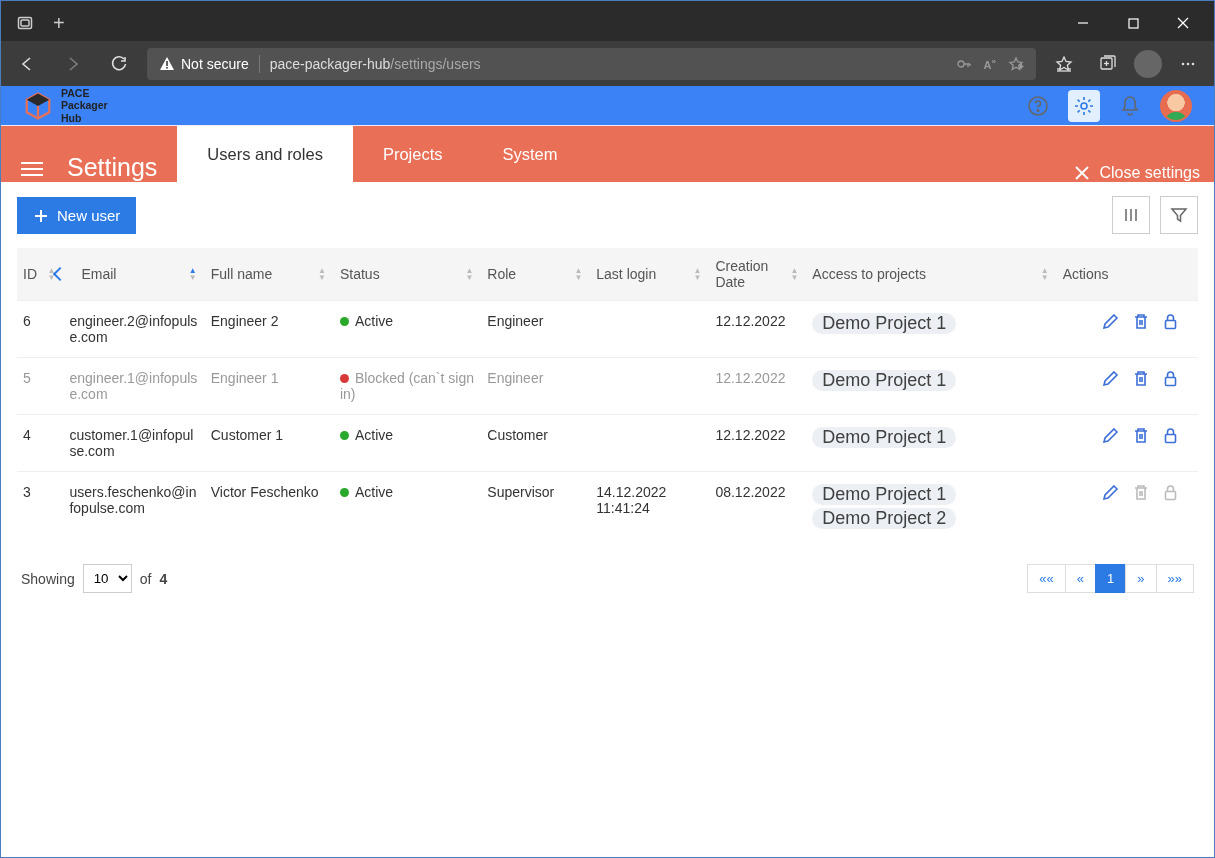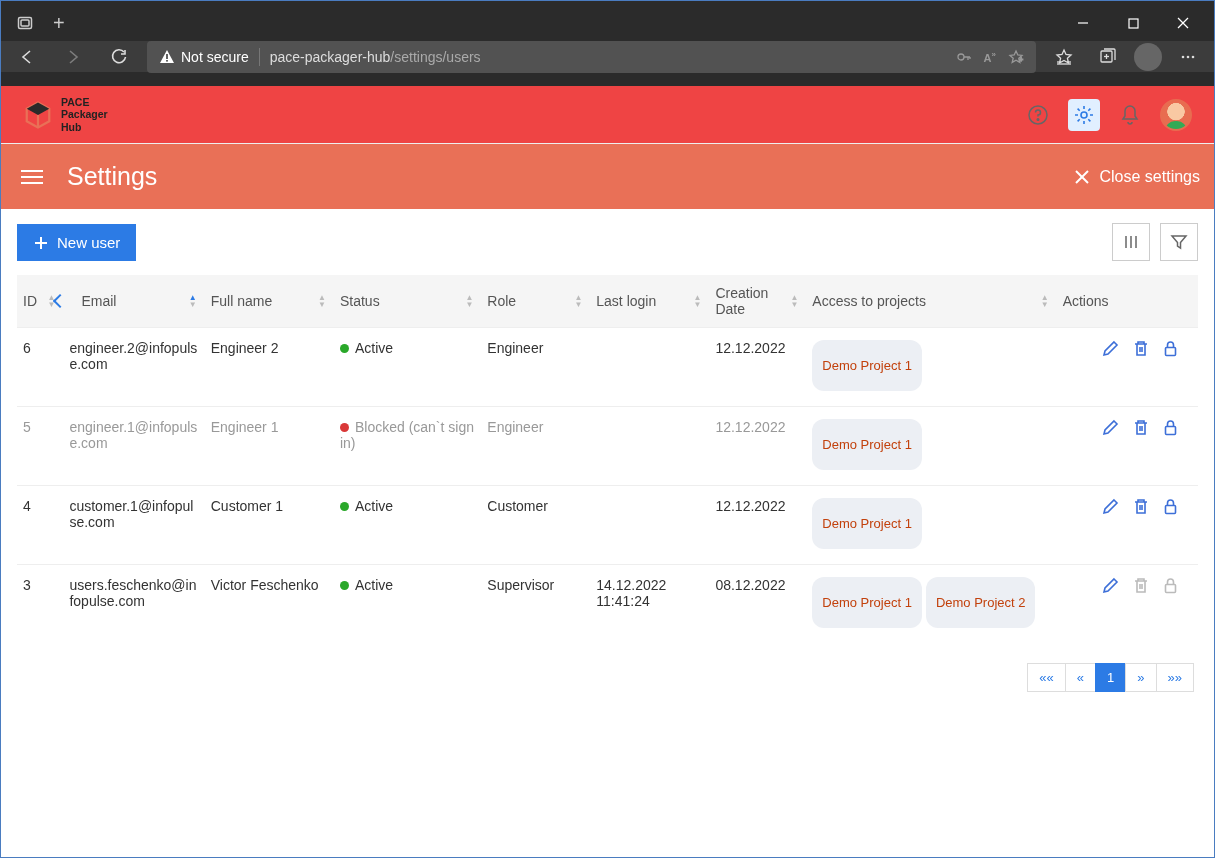--- a/index.html
+++ b/index.html
@@ -9,44 +9,44 @@
 .browser-chrome { background: #2b2b2b; height: 85px; display: flex; flex-direction: column; }
 .tab-bar { display: flex; align-items: center; height: 40px; padding: 4px 8px 0; gap: 4px; }
 .tab-btn { width: 32px; height: 32px; display: flex; align-items: center; justify-content: center; color: #ccc; cursor: pointer; }
 .browser-tab { background: #3c3c3c; border-radius: 6px 6px 0 0; height: 34px; display: flex; align-items: center; padding: 0 10px; gap: 8px; min-width: 230px; color: #e8e8e8; font-size: 12px; }
 .browser-tab svg.favicon { width: 16px; height: 16px; flex-shrink: 0; }
 .tab-close { margin-left: auto; color: #ccc; cursor: pointer; font-size: 16px; }
 .new-tab-btn { color: #ccc; font-size: 20px; font-weight: 300; cursor: pointer; padding: 4px 8px; }
 .window-controls { margin-left: auto; display: flex; gap: 4px; }
 .win-btn { width: 46px; height: 32px; display: flex; align-items: center; justify-content: center; color: #fff; cursor: pointer; }
 
-.nav-bar { height: 31px; display: flex; align-items: center; padding: 0 8px; gap: 10px; background: #3c3c3c; }
+.nav-bar { height: 45px; display: flex; align-items: center; padding: 0 8px; gap: 10px; background: #3c3c3c; }
 .nav-btn { width: 36px; height: 36px; display: flex; align-items: center; justify-content: center; color: #ddd; cursor: pointer; border-radius: 4px; }
 .nav-btn.disabled { opacity: 0.4; }
 .addr-bar { flex: 1; background: #525252; border-radius: 4px; height: 32px; display: flex; align-items: center; padding: 0 12px; gap: 10px; color: #ddd; font-size: 14px; }
 .addr-bar .warn { display: flex; align-items: center; gap: 6px; color: #fff; }
 .addr-sep { width: 1px; height: 18px; background: #777; }
 .addr-url .path { color: #aaa; }
 .addr-right { margin-left: auto; display: flex; gap: 12px; align-items: center; }
 .right-icons { display: flex; gap: 8px; align-items: center; }
 .profile-circle { width: 28px; height: 28px; border-radius: 50%; background: #666; }
 
 
-.app-top { height: 58px; background: #ef4444; border-bottom: 1px solid #eee; display: flex; align-items: center; padding: 16px 22px; gap: 10px; }
+.app-top { height: 40px; background: #3b82f6; border-bottom: 1px solid #eee; display: flex; align-items: center; padding: 16px 22px; gap: 10px; }
 .app-logo-wrap { display: flex; align-items: center; gap: 8px; }
 .app-logo { width: 30px; height: 30px; }
 .app-name { font-size: 10.5px; font-weight: 700; line-height: 1.15; color: #222; }
 .top-right { margin-left: auto; display: flex; align-items: center; gap: 14px; }
 .top-icon { width: 32px; height: 32px; display: flex; align-items: center; justify-content: center; cursor: pointer; border-radius: 4px; color: #555; }
 .top-icon.active { background: #e1efff; color: #2c7be5; }
 .avatar { width: 32px; height: 32px; border-radius: 50%; background: #e86c50 radial-gradient(circle at 50% 38%, #f9c9a3 38%, transparent 40%); border: 2px solid #e86c50; position: relative; overflow: hidden; }
 .avatar::after { content: ""; position: absolute; bottom: -2px; left: 3px; right: 3px; height: 10px; background: #3a5; border-radius: 12px 12px 0 0; }
 
 
-.settings-header { height: 65px; background: #e97057; display: flex; align-items: center; padding: 0 14px 0 14px; color: #fff; }
+.settings-header { height: 56px; background: #e97057; display: flex; align-items: flex-end; padding: 0 14px 0 14px; color: #fff; }
 .menu-btn { display: flex; flex-direction: column; gap: 4px; padding: 6px; cursor: pointer; }
 .menu-btn span { width: 22px; height: 2px; background: #fff; }
 .settings-title { font-size: 25px; font-weight: 400; margin-left: 18px; margin-right: 20px; }
 .tabs { display: flex; align-self: stretch; }
 .tab { padding: 0 30px; display: flex; align-items: center; font-size: 16.5px; cursor: pointer; }
 .tab.active { background: #fff; color: #333; }
 .close-settings { margin-left: auto; display: flex; align-items: center; gap: 10px; font-size: 16px; cursor: pointer; }
 
 
 .content { padding: 14px 16px; }
@@ -60,21 +60,21 @@
 thead th { background: #f5f5f5; color: #555; text-align: left; font-weight: 400; font-size: 14px; padding: 10px 6px; position: relative; }
 th .sort-icons { position: absolute; right: 8px; top: 50%; transform: translateY(-50%); display: flex; flex-direction: column; color: #bbb; font-size: 8px; line-height: 7px; cursor: pointer; }
 th.sort-asc .sort-icons .up { color: #2c7be5; }
 th.email-col { padding-left: 18px; }
 th.email-col::before { content: ""; position: absolute; left: -8px; top: 50%; transform: translateY(-50%) rotate(-45deg); width: 8px; height: 8px; border-left: 2px solid #2c7be5; border-top: 2px solid #2c7be5; }
 tbody td { padding: 12px 6px; vertical-align: top; border-top: 1px solid #eee; font-size: 14px; color: #333; word-break: break-word; }
 tbody tr.disabled td { color: #999; }
 .status-dot { width: 9px; height: 9px; border-radius: 50%; display: inline-block; margin-right: 6px; }
 .status-dot.active { background: #2aa82a; }
 .status-dot.blocked { background: #d93838; }
-.chip { display: inline-block; background: #eceff4; color: #c2410c; padding: 18px 10px; border-radius: 12px; font-size: 13px; margin-right: 4px; margin-bottom: 3px; }
+.chip { display: inline-block; background: #eceff4; color: #404040; padding: 0 10px; border-radius: 12px; font-size: 18px; margin-right: 4px; margin-bottom: 3px; }
 .actions { display: flex; gap: 14px; justify-content: flex-end; }
 .act-btn { color: #3d6fd8; cursor: pointer; }
 .act-btn.disabled { color: #bbb; cursor: default; }
 td.actions-cell { padding-right: 20px; }
 
 
 th.col-id, td.col-id { width: 46px; }
 th.col-email, td.col-email { width: 140px; }
 th.col-name, td.col-name { width: 128px; }
 th.col-status, td.col-status { width: 146px; }
@@ -237,20 +237,25 @@
   </div>
 </div>
 
 <div class="settings-header">
   <div class="menu-btn">
           <span></span>
           <span></span>
           <span></span>
         </div>
   <div class="settings-title">Settings</div>
+  <div class="tabs">
+    <div class="tab active">Users and roles</div>
+    <div class="tab">Projects</div>
+    <div class="tab">System</div>
+  </div>
   <div class="close-settings">
     <svg width="16" height="16" viewBox="0 0 16 16" stroke="#fff" stroke-width="2">
             <line x1="2" y1="2" x2="14" y2="14"></line>
             <line x1="14" y1="2" x2="2" y2="14"></line>
           </svg>
     <span>Close settings</span>
   </div>
 </div>
 
 <div class="content">
@@ -410,20 +415,26 @@
                       <rect x="2.5" y="7.5" width="10" height="8" rx="1"></rect>
                       <path d="M4.5 7.5 V5 A3 3 0 0 1 10.5 5 V7.5"></path>
                     </svg></span>
       </div>
     </td>
             </tr>
           </tbody>
   </table>
 
   <div class="footer">
+    <div class="showing">
+      <span>Showing</span>
+      <select><option>10</option></select>
+      <span>of</span>
+      <strong>4</strong>
+    </div>
     <div class="pager">
       <div class="pg-btn">««</div>
       <div class="pg-btn">«</div>
       <div class="pg-btn active">1</div>
       <div class="pg-btn">»</div>
       <div class="pg-btn">»»</div>
     </div>
   </div>
 </div>
 

